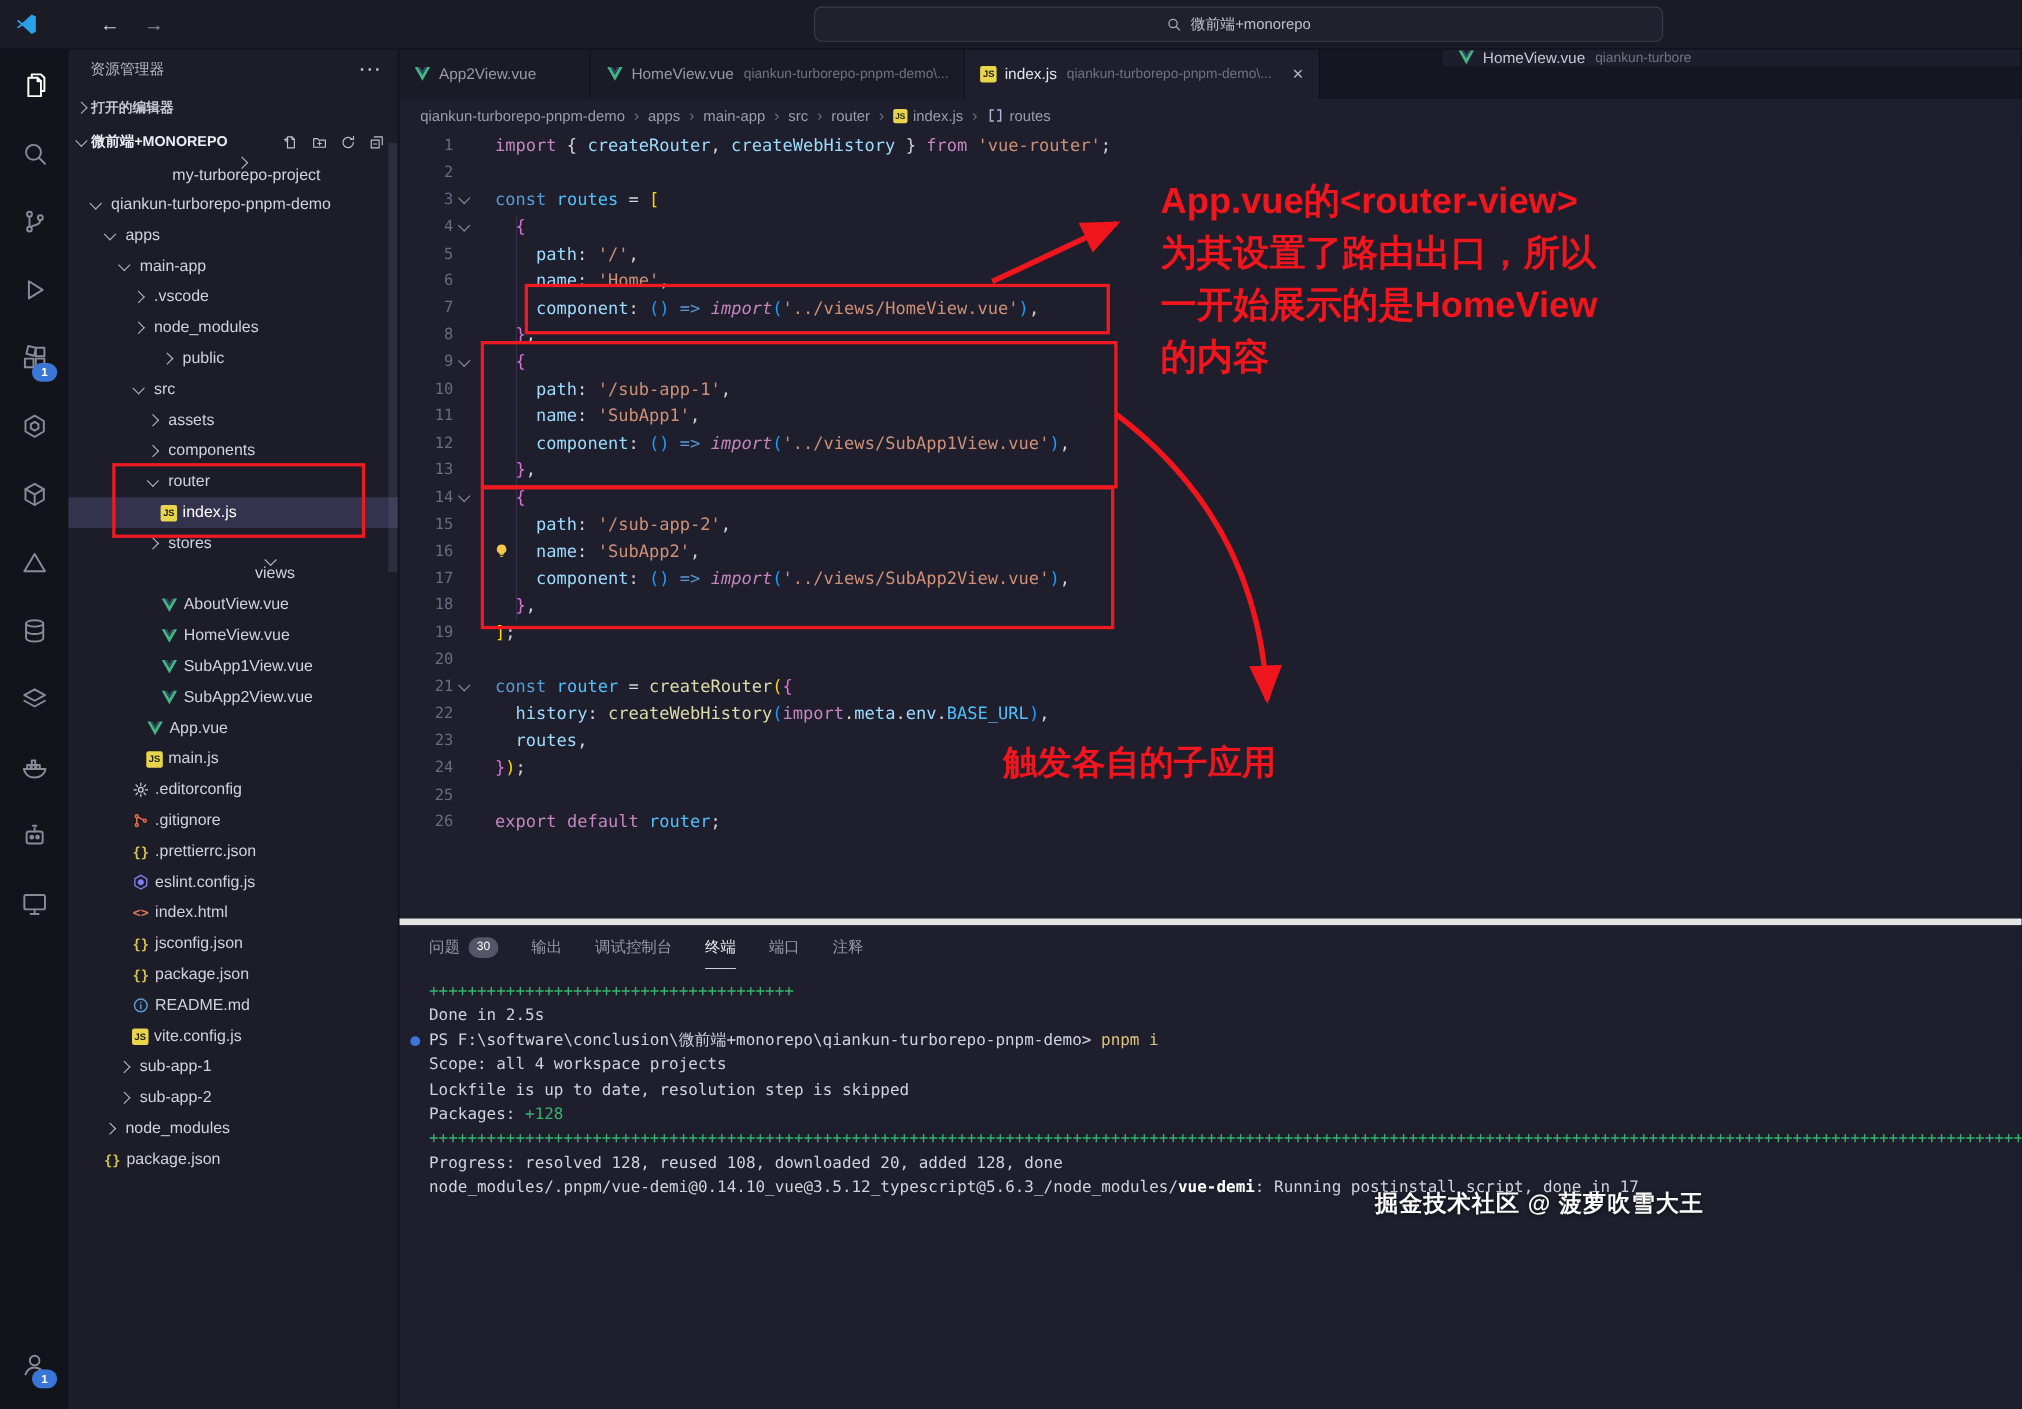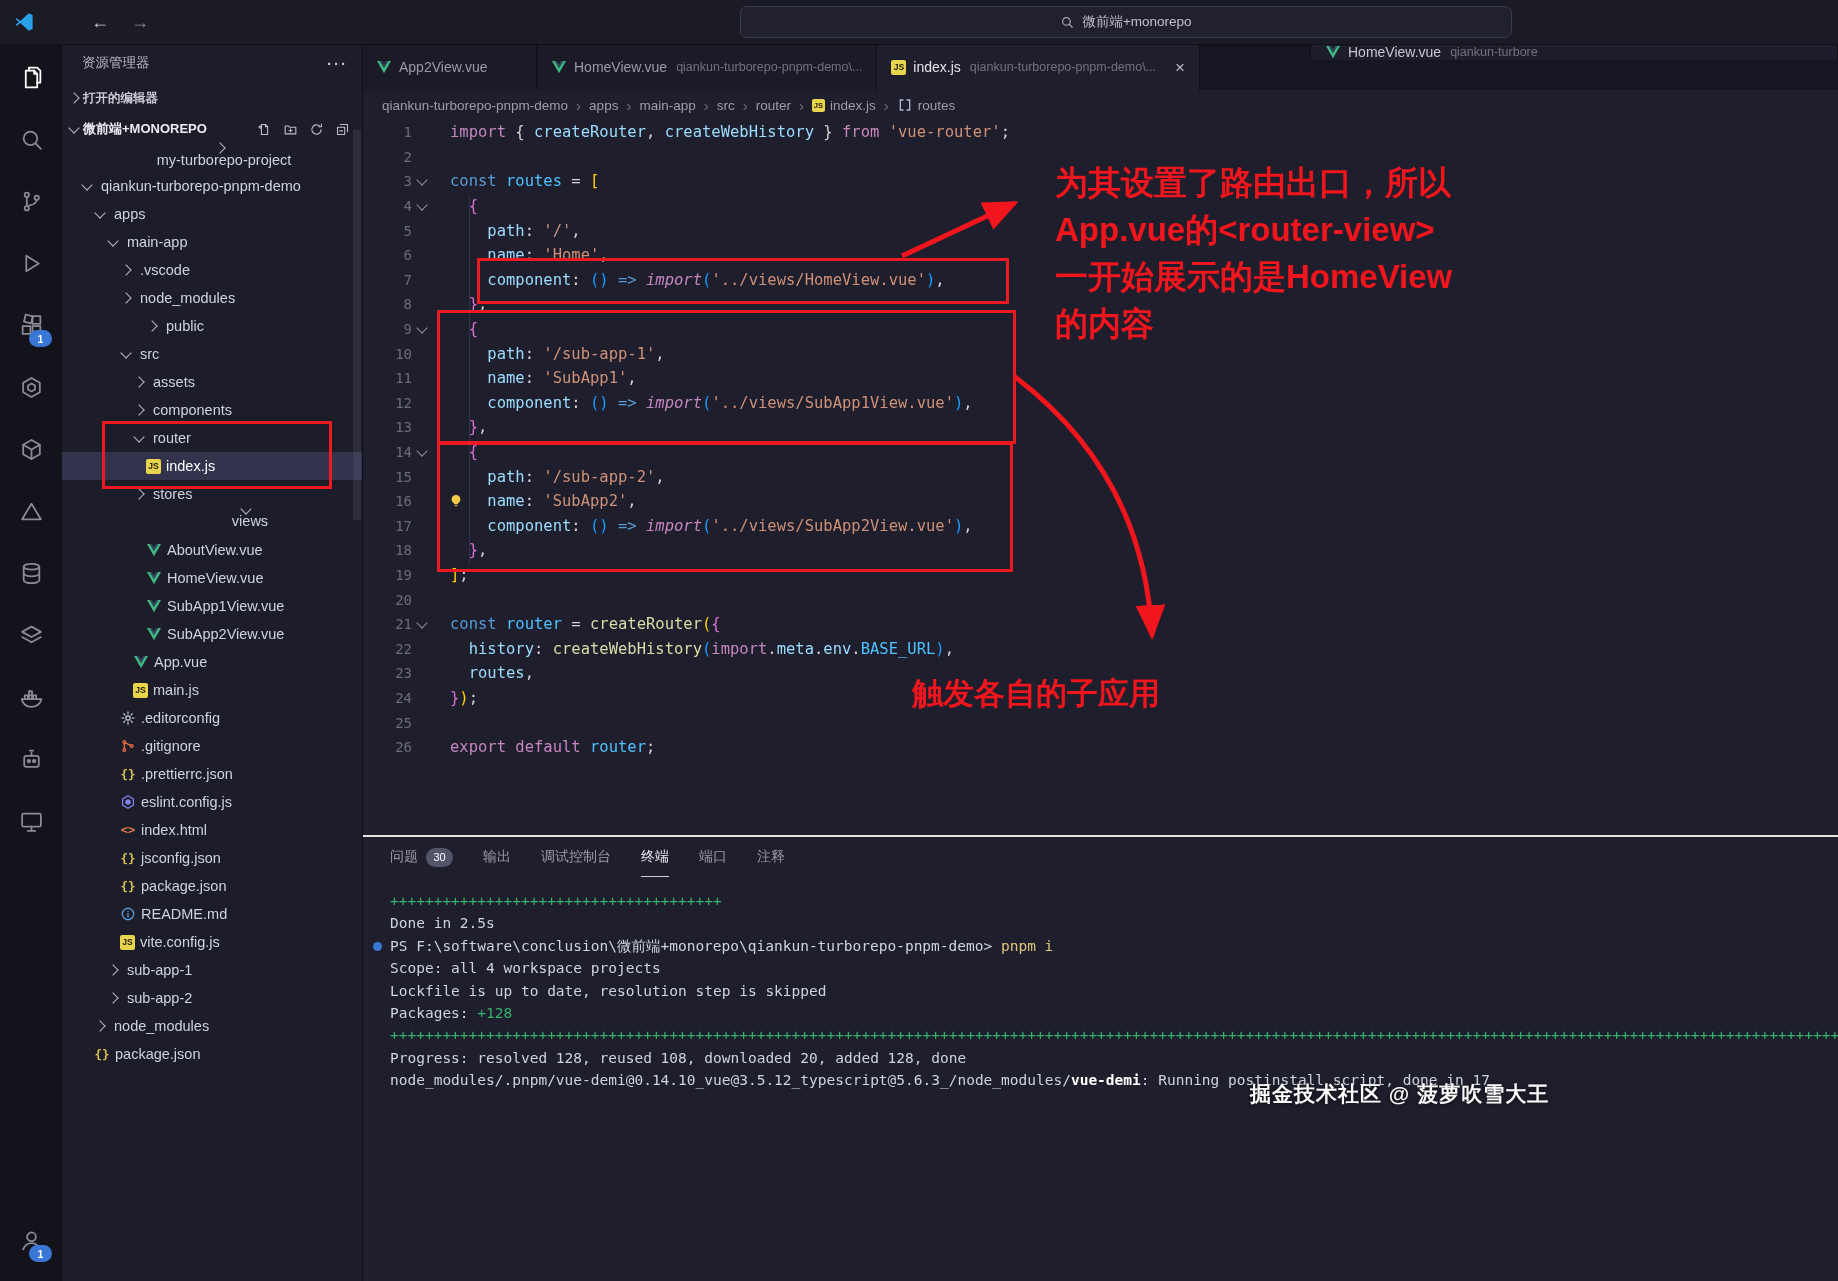--- a/index.html
+++ b/index.html
@@ -99,21 +99,21 @@
   #rb1{left:115px;top:214px;width:526px;height:40px;}
   #rb2{left:75px;top:266px;width:573px;height:128px;}
   #rb3{left:75px;top:398px;width:570px;height:124px;}
   .anno-svg{position:absolute;left:0;top:0;z-index:6;pointer-events:none;}
   .note{position:absolute;color:#f1151d;font-weight:700;z-index:7;line-height:1.42;pointer-events:none;}
   #note1{left:693px;top:116px;font-size:33px;}
   #note2{left:550px;top:628px;font-size:31px;}
 
   
   .paneltabs{position:absolute;top:791px;left:0;right:0;height:40px;display:flex;align-items:center;
-             gap:30px;padding-left:28px;border-top:2px solid #e5e5e5;font-size:14px;color:#9a9aa6;
+             gap:30px;padding-left:28px;border-top:6px solid #e5e5e5;font-size:14px;color:#9a9aa6;
              background:#1e1e2c;z-index:4;}
   .ptab{display:flex;align-items:center;gap:8px;height:100%;}
   .ptab.active{color:#e8e8ee;box-shadow:inset 0 -1px 0 #cfcfd8;}
   .pbadge{background:#55556a;color:#fff;border-radius:10px;min-width:19px;height:19px;font-size:11px;
           display:flex;align-items:center;justify-content:center;padding:0 4px;}
   .terminal{position:absolute;top:831px;left:0;right:0;bottom:0;background:#1e1e2c;
             padding:15px 0 0 28px;font-family:"DejaVu Sans Mono",monospace;font-size:14.5px;
             line-height:22.4px;color:#cfd3dc;overflow:hidden;}
   .tline{white-space:pre;position:relative;}
   .tg{color:#35b36b;} .tc{color:#e0c47c;} .tb{color:#ffffff;font-weight:bold;}
@@ -701,22 +701,22 @@
       <defs>
         <marker id="ah" markerWidth="9" markerHeight="8" refX="6.2" refY="3" orient="auto" markerUnits="strokeWidth">
           <path d="M0,0 L7,3 L0,6 z" fill="#f1151d"></path>
         </marker>
       </defs>
       <path d="M540,212 L653,159" stroke="#f1151d" stroke-width="5" fill="none" marker-end="url(#ah)"></path>
       <path d="M652,332 Q782,430 790,592" stroke="#f1151d" stroke-width="5" fill="none" marker-end="url(#ah)"></path>
     </svg>
 
     <div class="note" id="note1">
+        <div>App.vue的&lt;router-view&gt;</div>
         <div>为其设置了路由出口，所以</div>
-        <div>App.vue的&lt;router-view&gt;</div>
         <div>一开始展示的是HomeView</div>
         <div>的内容</div>
       </div>
     <div class="note" id="note2">
         <div>触发各自的子应用</div>
       </div>
 
     <div class="paneltabs" id="paneltabs">
         <div class="ptab">
           <span>问题</span>

